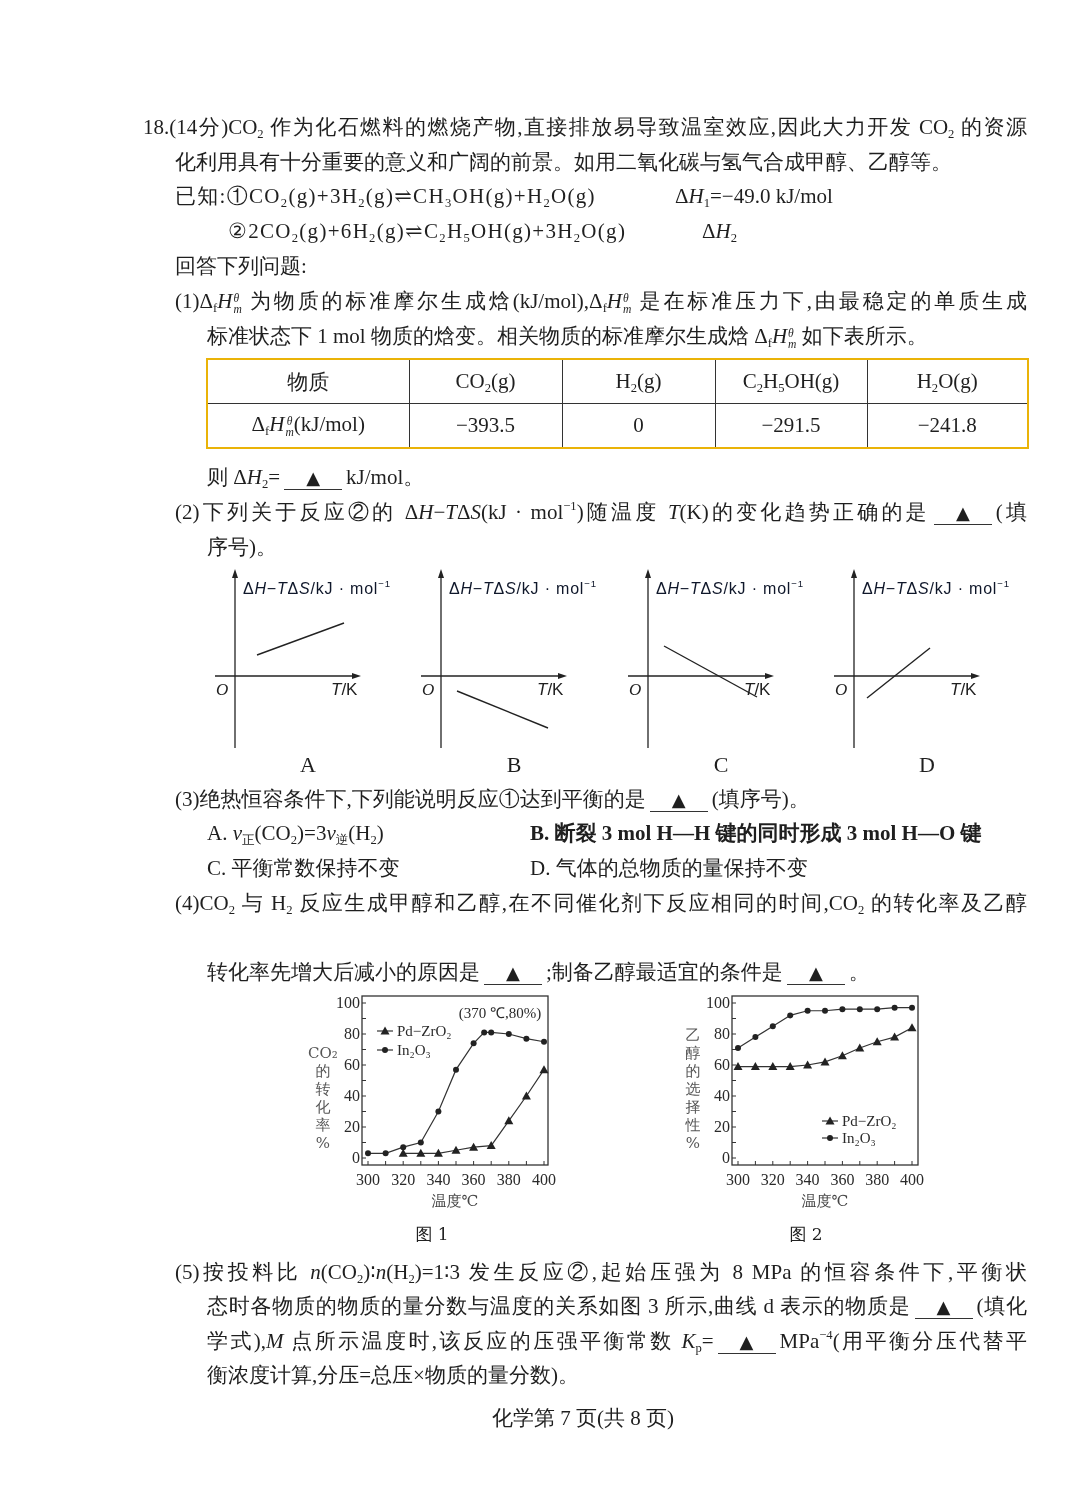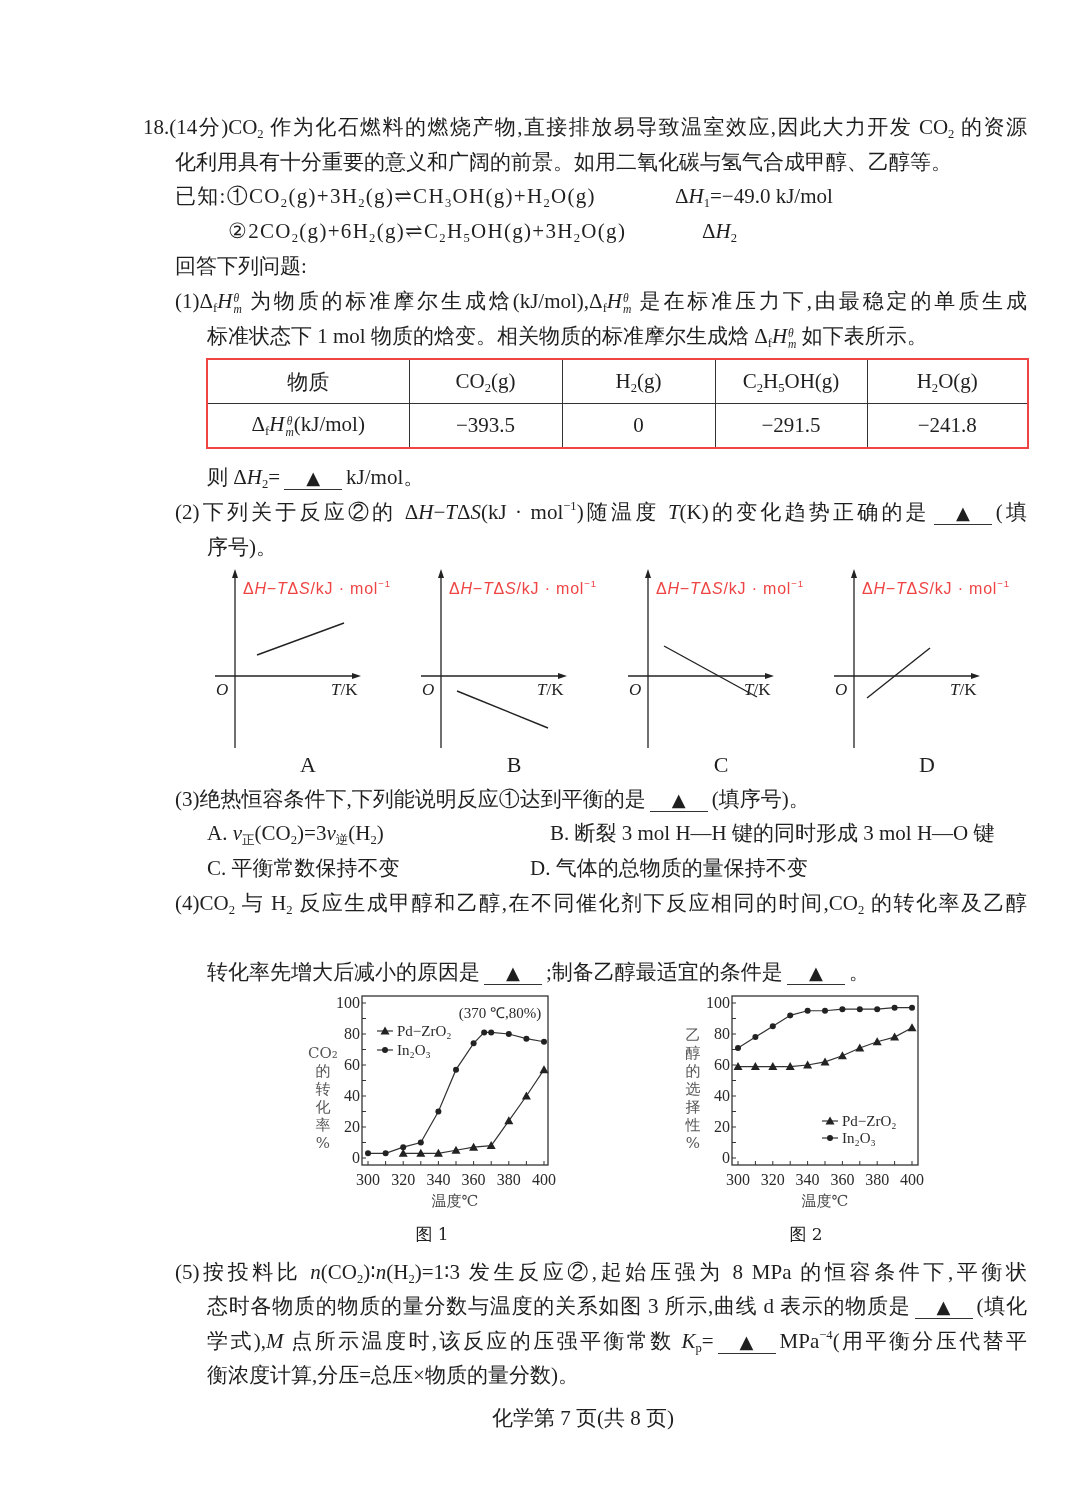--- a/index.html
+++ b/index.html
@@ -6,27 +6,27 @@
 #page{position:relative;width:1080px;height:1501px;background:#fff;overflow:hidden;font-family:"Liberation Serif","DejaVu Serif",serif;color:#1f1f1f;font-size:21px;}
 .ln{position:absolute;height:28px;line-height:28px;white-space:nowrap;}
 .ln.j{text-align:justify;text-align-last:justify;}
 .eq{letter-spacing:1.3px;}
 .sub{font-size:0.6em;vertical-align:-0.35em;line-height:1;}
 .sup{font-size:0.6em;vertical-align:0.75em;line-height:1;}
 .it{font-style:italic;}
 .blank{display:inline-block;width:58px;border-bottom:1.5px solid #333;text-align:center;line-height:22px;margin:0 4px;font-family:"DejaVu Sans",sans-serif;font-size:18px;letter-spacing:0;text-align-last:center;}
 .dfh{white-space:nowrap;}
 .dfh .stack{display:inline-flex;flex-direction:column;font-size:0.55em;line-height:1;vertical-align:0.55em;margin-left:1px;font-style:italic;}
-#tbl{position:absolute;left:206px;top:358px;width:821px;border-collapse:collapse;border:2px solid #ef4444;table-layout:fixed;}
+#tbl{position:absolute;left:206px;top:358px;width:821px;border-collapse:collapse;border:2px solid #eab308;table-layout:fixed;}
 #tbl td{border:1px solid #333;text-align:center;height:43px;padding:0;font-size:21px;white-space:nowrap;}
 .sk{position:absolute;top:565px;width:200px;height:215px;}
 .sk svg{position:absolute;left:0;top:0;}
-.sk-title{position:absolute;left:38px;top:14px;font-family:"Liberation Sans",sans-serif;font-size:16px;letter-spacing:0.8px;white-space:nowrap;line-height:18px;color:#ef4444;}
+.sk-title{position:absolute;left:38px;top:14px;font-family:"Liberation Sans",sans-serif;font-size:16px;letter-spacing:0.8px;white-space:nowrap;line-height:18px;color:#0f172a;}
 .sk-o{position:absolute;left:11px;top:115px;font-family:"Liberation Serif",serif;font-size:17px;line-height:20px;}
-.sk-x{position:absolute;left:126px;top:115px;font-family:Liberation Serif, serif;font-size:17px;line-height:20px;white-space:nowrap;}
+.sk-x{position:absolute;left:126px;top:115px;font-family:Liberation Sans, sans-serif;font-size:17px;line-height:20px;white-space:nowrap;}
 .sk-letter{position:absolute;left:83px;width:40px;text-align:center;top:187px;font-family:"Liberation Serif",serif;font-size:22px;line-height:26px;}
 .fig{position:absolute;overflow:visible;}
 svg .tk{font-family:"Liberation Serif",serif;font-size:16px;fill:#2a2a2a;}
 svg .lg{font-family:"Liberation Serif",serif;font-size:15px;fill:#2a2a2a;}
 svg .an{font-family:"Liberation Serif",serif;font-size:15px;fill:#2a2a2a;}
 svg .yl{font-family:"DejaVu Serif",serif;font-size:15px;fill:#555;}
 svg .xl{font-family:"DejaVu Serif",serif;font-size:15px;fill:#444;}
 svg .cap{font-family:"DejaVu Serif",serif;font-size:17px;fill:#222;}
 #footer{position:absolute;left:383px;top:1404px;width:400px;text-align:center;line-height:28px;font-size:21px;}
 </style>
@@ -142,21 +142,21 @@
     <line x1="43" y1="133" x2="106" y2="83" stroke="#222" stroke-width="1.4"></line>
       </svg>
     <div class="sk-title"><span>Δ</span><span class="it">H</span><span>−</span><span class="it">T</span><span>Δ</span><span class="it">S</span><span>/kJ · mol</span><span class="sup">−1</span></div>
     <div class="sk-o"><span class="it">O</span></div>
     <div class="sk-x"><span class="it">T</span><span>/K</span></div>
     <div class="sk-letter">D</div>
   </div>
 
   <div class="ln" style="left:175px;top:785px;"><span>(3)绝热恒容条件下,下列能说明反应①达到平衡的是</span><span class="blank">▲</span><span>(填序号)。</span></div>
   <div class="ln" style="left:207px;top:819px;"><span>A. </span><span class="it">v</span><span class="sub">正</span><span>(CO</span><span class="sub">2</span><span>)=3</span><span class="it">v</span><span class="sub">逆</span><span>(H</span><span class="sub">2</span><span>)</span></div>
-  <div class="ln" style="left:550px;top:819px;"><span>B. 断裂 3 mol H—H 键的同时形成 3 mol H—O 键</span></div>
+  <div class="ln" style="left:530px;top:819px;font-weight:bold;"><span>B. 断裂 3 mol H—H 键的同时形成 3 mol H—O 键</span></div>
   <div class="ln" style="left:207px;top:854px;"><span>C. 平衡常数保持不变</span></div>
   <div class="ln" style="left:530px;top:854px;"><span>D. 气体的总物质的量保持不变</span></div>
 
   <div class="ln j" style="left:175px;top:889px;width:852px;"><span>(4)CO</span><span class="sub">2</span><span> 与 H</span><span class="sub">2</span><span> 反应生成甲醇和乙醇,在不同催化剂下反应相同的时间,CO</span><span class="sub">2</span><span> 的转化率及乙醇</span></div>
   <div class="ln" style="left:207px;top:958px;"><span>转化率先增大后减小的原因是</span><span class="blank">▲</span><span>;制备乙醇最适宜的条件是</span><span class="blank">▲</span><span>。</span></div>
 
   <svg class="fig" style="left:300px;top:990px;" width="260" height="260">
       <rect x="62" y="6" width="186" height="169" fill="none" stroke="#333" stroke-width="1.3"></rect>
       <line x1="68" y1="175" x2="68" y2="171" stroke="#333"></line>
       <line x1="85.6" y1="175" x2="85.6" y2="171" stroke="#333"></line>

